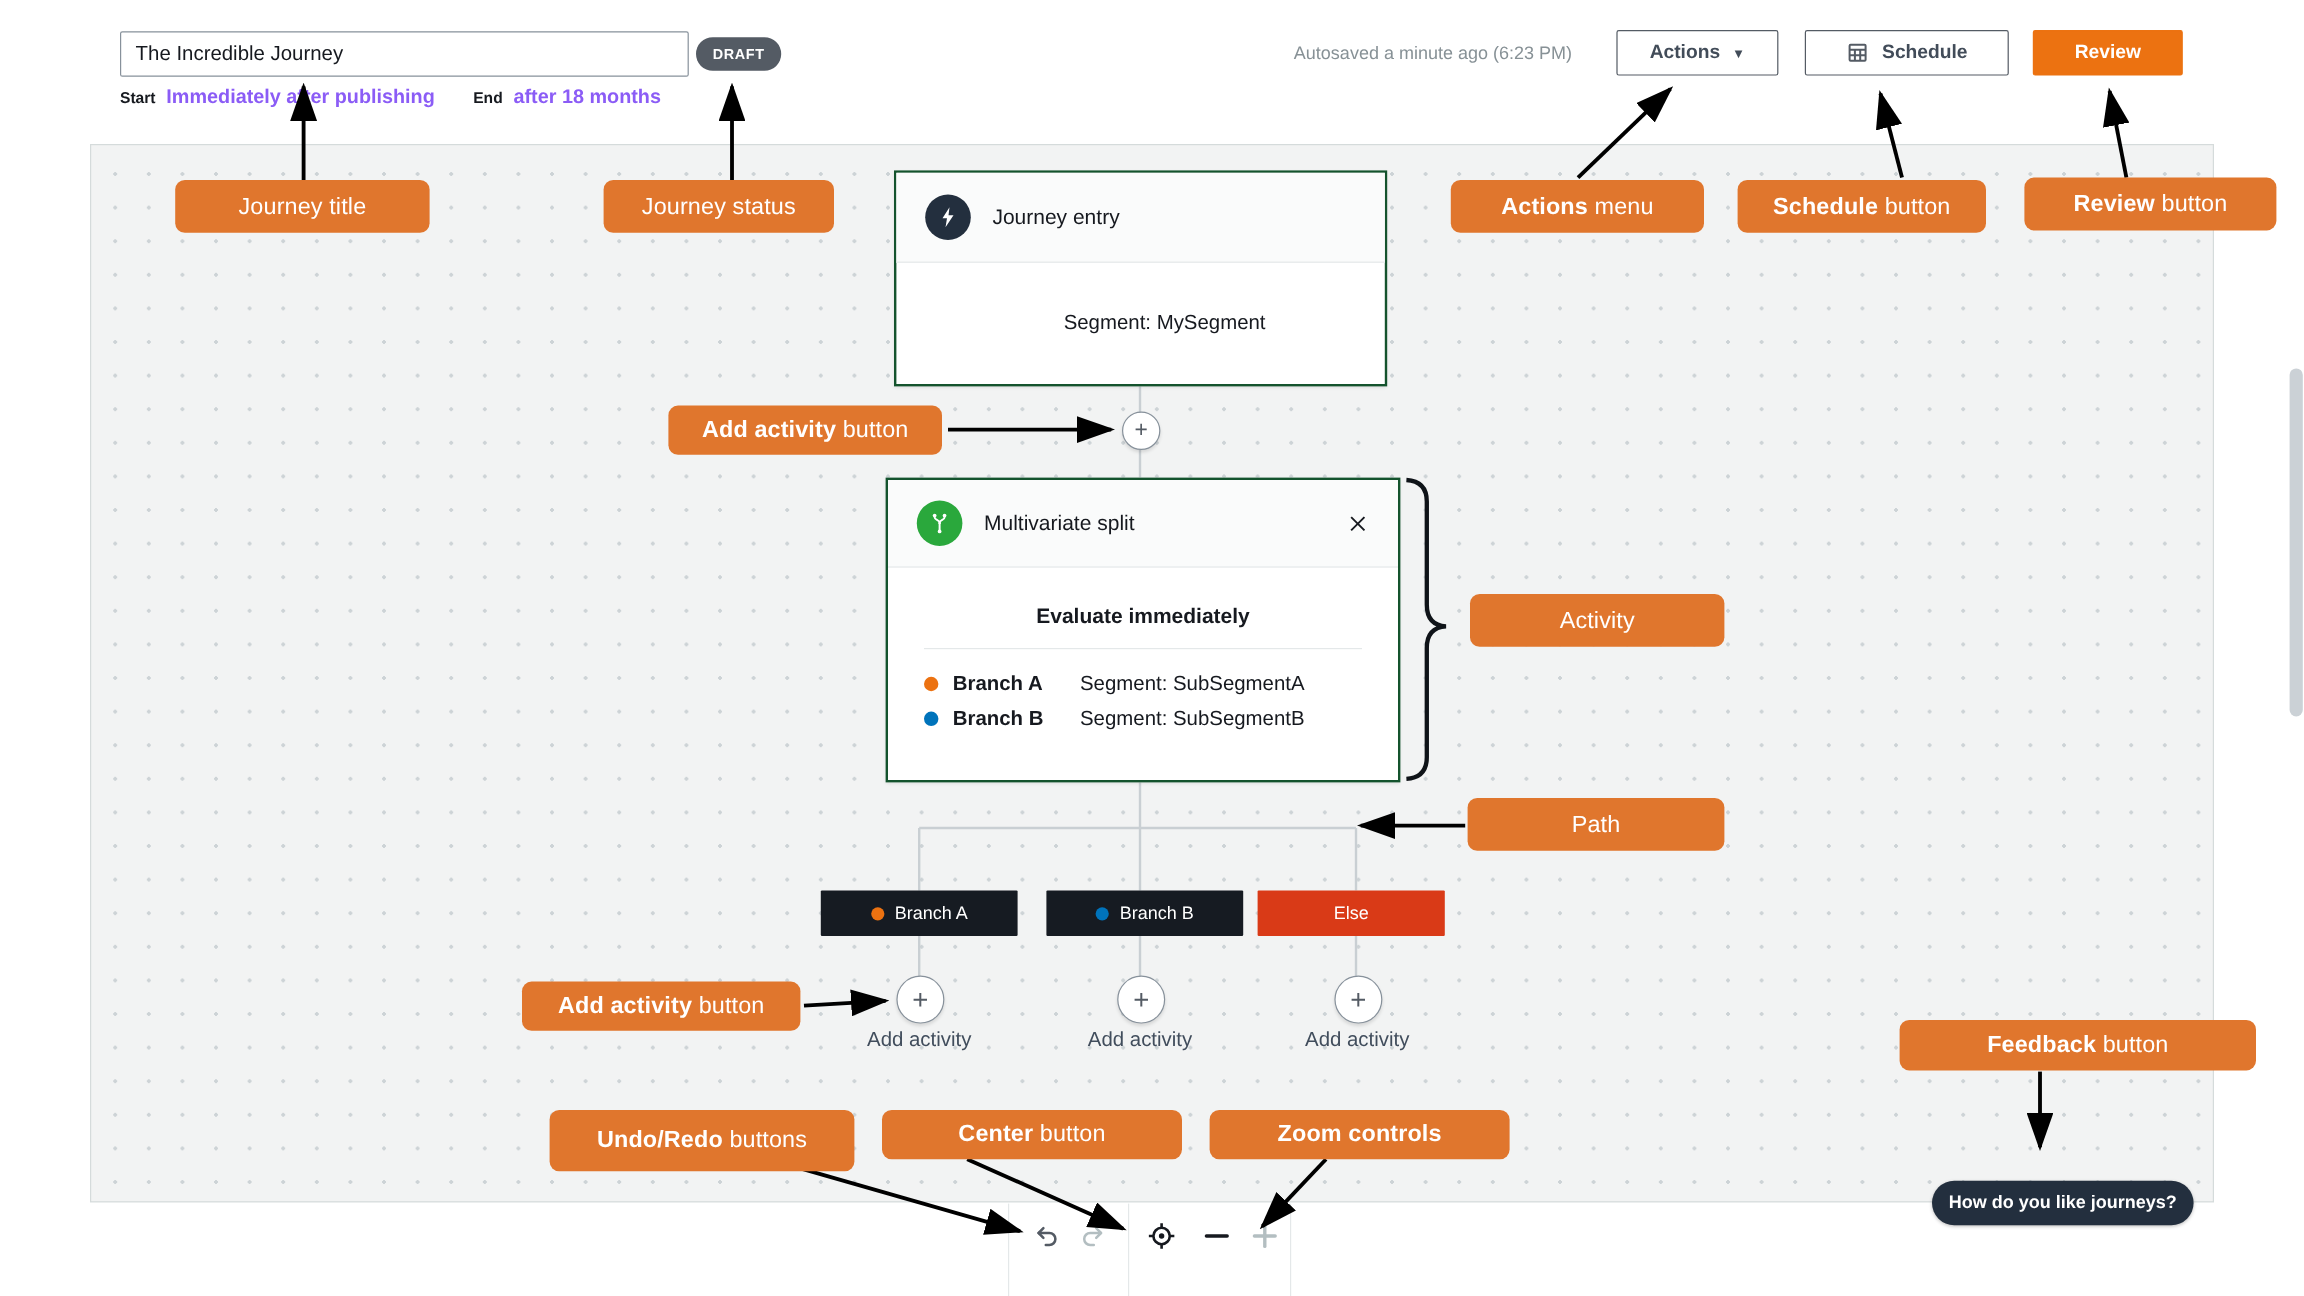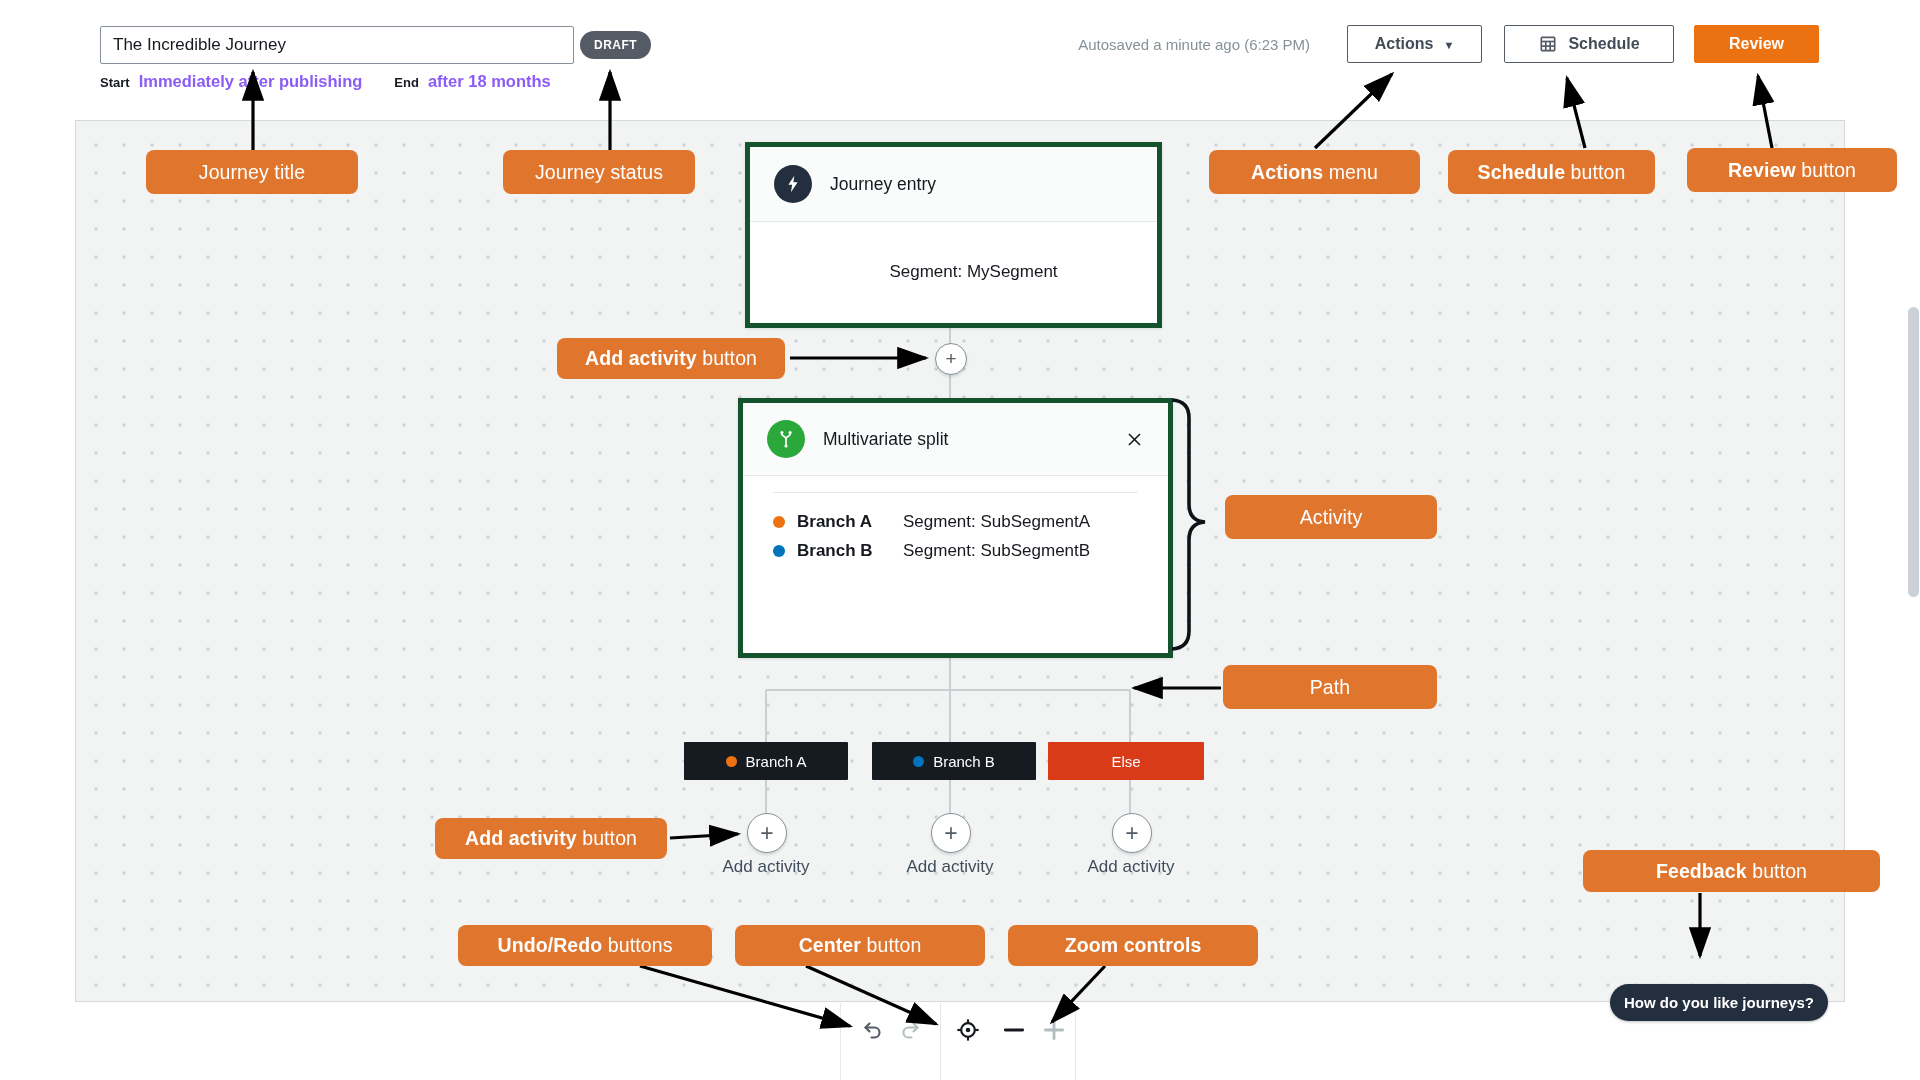--- a/index.html
+++ b/index.html
@@ -35,21 +35,21 @@
   
   .canvas{
     position:absolute;left:75px;top:120px;width:1770px;height:882px;
     background-color:#f2f3f3;
     background-image:radial-gradient(circle,#cdd3d6 1.5px,transparent 1.7px);
     background-size:28px 28px;background-position:6px 10px;
     border:1px solid #d5dbdb;box-sizing:border-box;
   }
   .vscroll{position:absolute;left:1832px;top:186px;width:11px;height:290px;border-radius:6px;background:#b9c2c8;opacity:.75;}
 
-  .card{position:absolute;background:#fff;border:5px solid #14532d;box-shadow:0 1px 3px rgba(0,0,0,.10);z-index:2;}
+  .card{position:absolute;background:#fff;border:2px solid #14532d;box-shadow:0 1px 3px rgba(0,0,0,.10);z-index:2;}
   .card-header{height:74px;background:#fafbfb;border-bottom:1px solid #e4e8e9;display:flex;align-items:center;padding:0 24px;gap:18px;}
   .card-title{font-size:17.5px;color:#16191f;}
   .icon-circle{width:38px;height:38px;border-radius:50%;display:flex;align-items:center;justify-content:center;flex:0 0 auto;}
   .entry-icon{background:#232f3e;}
   .split-icon{background:#2aa83c;}
   .card-body-center{display:flex;align-items:center;justify-content:center;font-size:17px;color:#16191f;}
   .close-x{margin-left:auto;cursor:pointer;display:flex;align-items:center;}
 
   .split-condition{margin-top:30px;text-align:center;font-size:17.5px;font-weight:bold;color:#16191f;}
   .split-divider{margin:16px 30px 14px 30px;border-top:1px solid #e4e8e9;}
@@ -178,20 +178,21 @@
       </svg>
     </span>
     <span class="card-title">Multivariate split</span>
     <span class="close-x">
       <svg width="19" height="19" viewBox="0 0 24 24" stroke="#16191f" stroke-width="2" fill="none">
         <line x1="5" y1="5" x2="19" y2="19"></line>
           <line x1="19" y1="5" x2="5" y2="19"></line>
       </svg>
     </span>
   </div>
+  <div class="split-condition">Evaluate immediately</div>
   <div class="split-divider"></div>
   <div class="branch-row">
     <span class="dot" style="background-color: rgb(236, 114, 17);"></span>
     <span class="branch-name">Branch A</span>
     <span class="branch-seg">Segment: SubSegmentA</span>
   </div>
   <div class="branch-row">
     <span class="dot" style="background-color: rgb(0, 115, 187);"></span>
     <span class="branch-name">Branch B</span>
     <span class="branch-seg">Segment: SubSegmentB</span>
@@ -309,21 +310,21 @@
     <span>Activity</span>
 </div>
 <div class="callout" style="left:1223px;top:665px;width:214px;height:44px;">
   <strong></strong>
     <span>Path</span>
 </div>
 <div class="callout" style="left:435px;top:818px;width:232px;height:41px;">
   <strong>Add activity</strong>
     <span> button</span>
 </div>
-<div class="callout" style="left:458px;top:925px;width:254px;height:41px;">
+<div class="callout" style="left:458px;top:925px;width:254px;height:51px;">
   <strong>Undo/Redo</strong>
     <span> buttons</span>
 </div>
 <div class="callout" style="left:735px;top:925px;width:250px;height:41px;">
   <strong>Center</strong>
     <span> button</span>
 </div>
 <div class="callout" style="left:1008px;top:925px;width:250px;height:41px;">
   <strong>Zoom controls</strong>
     <span></span>

